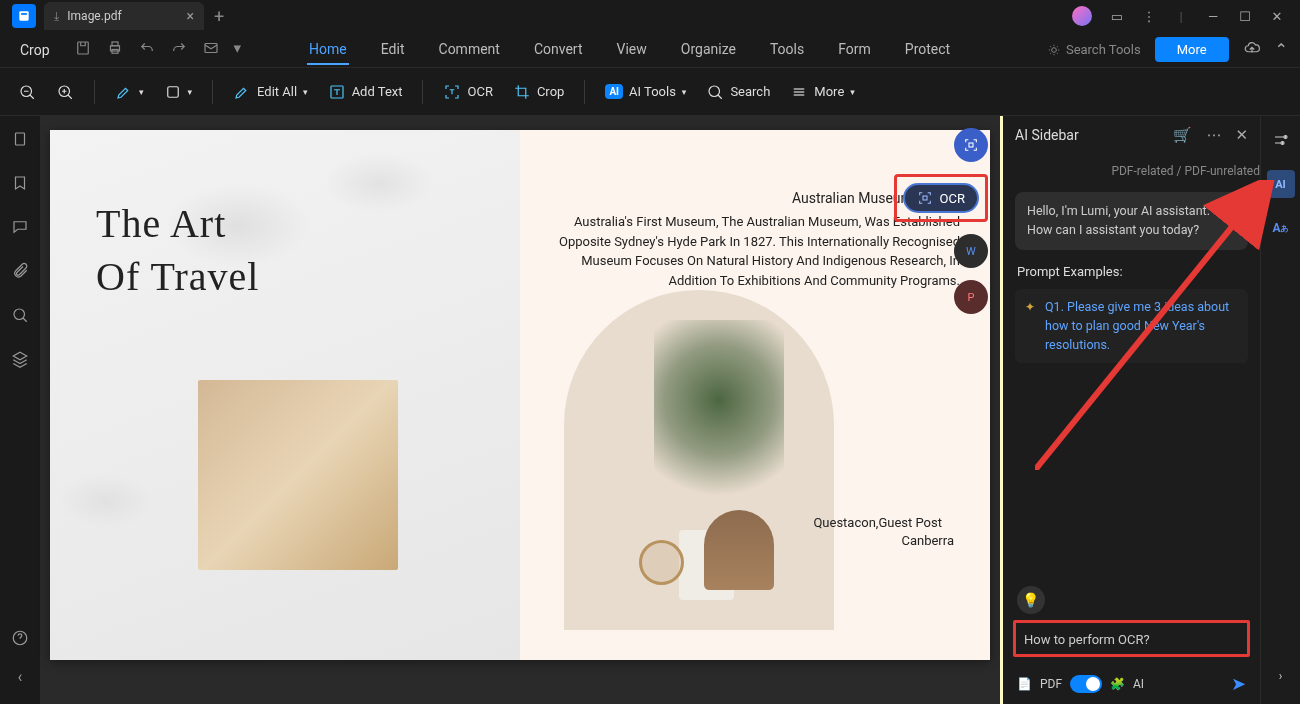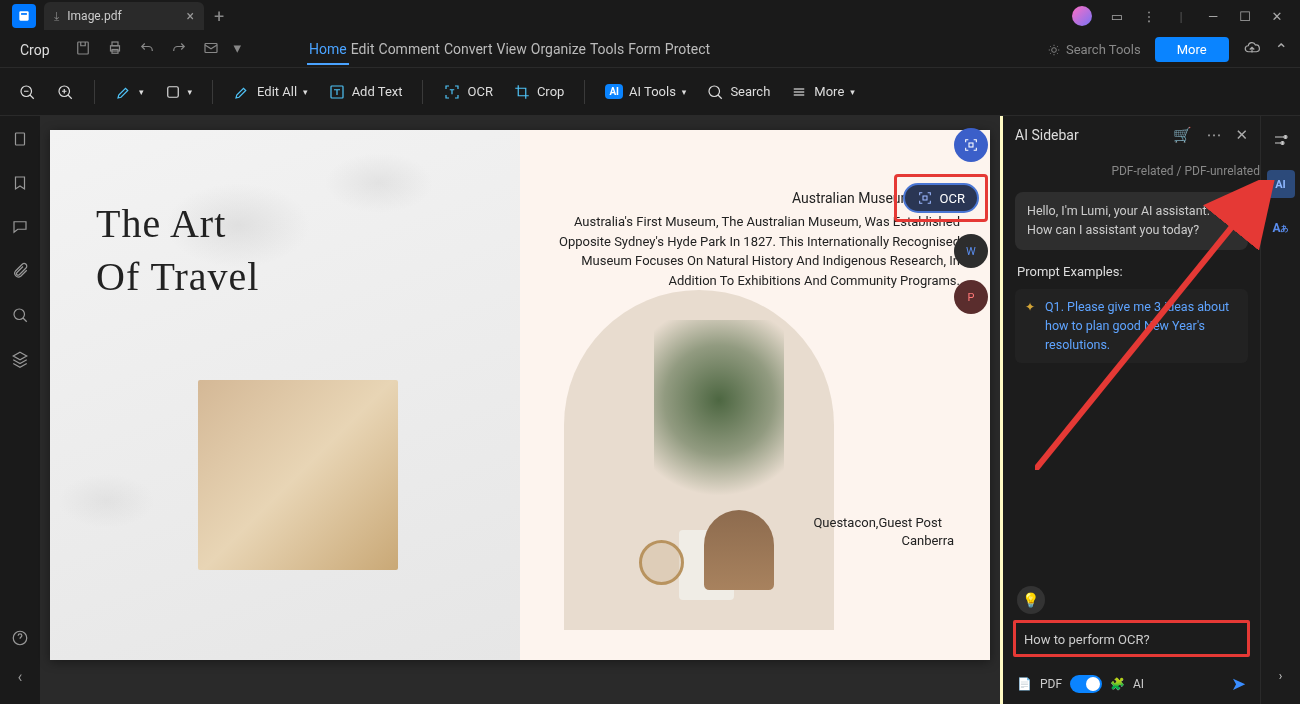--- a/index.html
+++ b/index.html
@@ -14,21 +14,21 @@
 .newtab { color: #888; font-size: 18px; margin-left: 10px; cursor: pointer; }
 .win-controls { margin-left: auto; display: flex; align-items: center; gap: 18px; padding-right: 12px; }
 .win-btn { width: 14px; height: 14px; display:inline-flex; align-items:center; justify-content:center; color:#aaa; cursor:pointer; font-size:13px; }
 .avatar { width: 20px; height: 20px; border-radius: 50%; background: linear-gradient(135deg,#ff6ec4,#7873f5); }
 
 
 .menubar { height: 36px; background: #1a1a1a; display: flex; align-items: center; padding: 0 12px; gap: 6px; border-bottom: 1px solid #2a2a2a; }
 .file-btn { color: #ddd; font-size: 14px; padding: 4px 8px; cursor: pointer; }
 .mini-icons { display: flex; gap: 14px; margin-left: 10px; color: #888; }
 .mini-icons span { cursor: pointer; font-size: 15px; }
-.menu-tabs { display: flex; margin-left: 60px; }
+.menu-tabs { display: flex; gap: 30px; margin-left: 60px; }
 .menu-tab { color: #bbb; font-size: 14px; cursor: pointer; padding: 6px 2px; }
 .menu-tab.active { color: #4aa3ff; border-bottom: 2px solid #4aa3ff; }
 .menubar-right { margin-left: auto; display: flex; align-items: center; gap: 14px; }
 .search-tools { color: #888; font-size: 13px; display:flex; align-items:center; gap:5px; }
 .share-btn { background: #0a84ff; color: white; border: none; border-radius: 4px; padding: 5px 22px; font-size: 13px; cursor: pointer; }
 
 
 .toolbar { height: 48px; background: #1a1a1a; display: flex; align-items: center; padding: 0 18px; gap: 20px; border-bottom: 1px solid #2a2a2a; }
 .tool-item { display: flex; align-items: center; gap: 6px; color: #ddd; font-size: 13px; cursor: pointer; }
 .tool-sep { width: 1px; height: 24px; background: #3a3a3a; }

